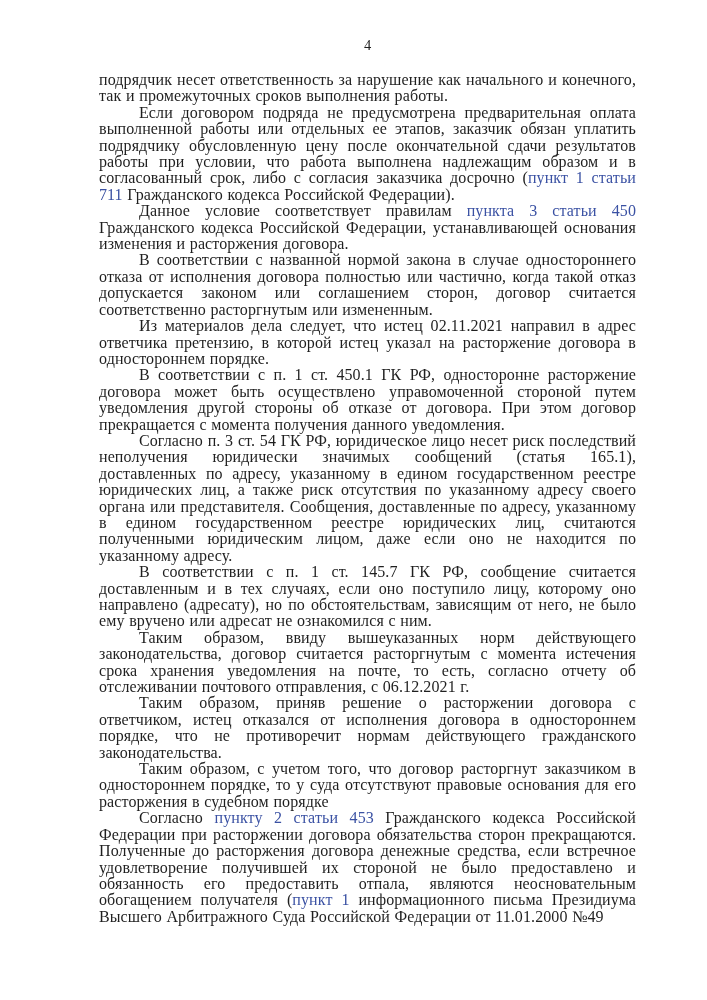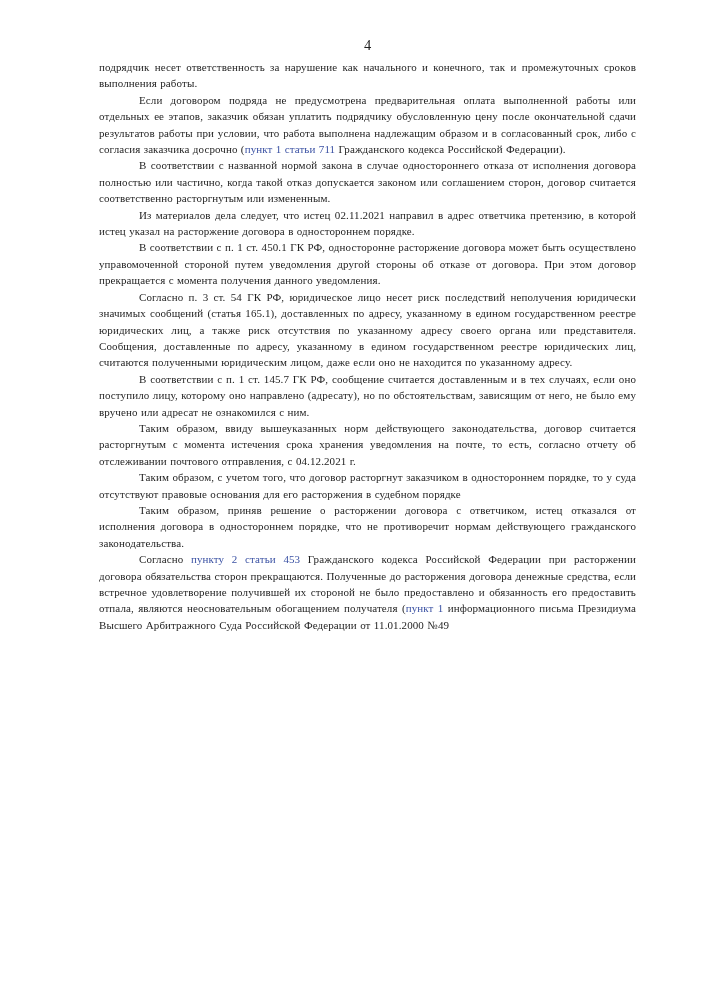--- a/index.html
+++ b/index.html
@@ -27,24 +27,24 @@
     top: 37px;
     left: 99px;
     width: 537px;
     text-align: center;
     font-size: 14.5px;
     line-height: 16px;
     color: var(--text-color);
   }
   .doc-body {
     position: absolute;
-    top: 59px;
+    top: 72px;
     left: 99px;
     width: 537px;
-    font-size: 11px;
+    font-size: 16px;
     line-height: 16.4px;
     text-align: justify;
     color: var(--text-color);
     letter-spacing: 0.1px;
     word-spacing: 0.5px;
   }
   .para {
     margin: 0;
     padding: 0;
     text-indent: 40px;
@@ -59,23 +59,24 @@
   }
 </style>
 </head>
 <body>
 
 <div class="page">
   <div class="page-number">4</div>
   <div class="doc-body">
       <p class="para no-indent"><span>подрядчик несет ответственность за нарушение как начального и конечного, так и промежуточных сроков выполнения работы.</span></p>
       <p class="para"><span>Если договором подряда не предусмотрена предварительная оплата выполненной работы или отдельных ее этапов, заказчик обязан уплатить подрядчику обусловленную цену после окончательной сдачи результатов работы при условии, что работа выполнена надлежащим образом и в согласованный срок, либо с согласия заказчика досрочно (</span><a class="doc-link">пункт 1 статьи 711</a><span> Гражданского кодекса Российской Федерации).</span></p>
+      <p class="para"><span>Данное условие соответствует правилам </span><a class="doc-link">пункта 3 статьи 450</a><span> Гражданского кодекса Российской Федерации, устанавливающей основания изменения и расторжения договора.</span></p>
       <p class="para"><span>В соответствии с названной нормой закона в случае одностороннего отказа от исполнения договора полностью или частично, когда такой отказ допускается законом или соглашением сторон, договор считается соответственно расторгнутым или измененным.</span></p>
       <p class="para"><span>Из материалов дела следует, что истец 02.11.2021 направил в адрес ответчика претензию, в которой истец указал на расторжение договора в одностороннем порядке.</span></p>
       <p class="para"><span>В соответствии с п. 1 ст. 450.1 ГК РФ, односторонне расторжение договора может быть осуществлено управомоченной стороной путем уведомления другой стороны об отказе от договора. При этом договор прекращается с момента получения данного уведомления.</span></p>
       <p class="para"><span>Согласно п. 3 ст. 54 ГК РФ, юридическое лицо несет риск последствий неполучения юридически значимых сообщений (статья 165.1), доставленных по адресу, указанному в едином государственном реестре юридических лиц, а также риск отсутствия по указанному адресу своего органа или представителя. Сообщения, доставленные по адресу, указанному в едином государственном реестре юридических лиц, считаются полученными юридическим лицом, даже если оно не находится по указанному адресу.</span></p>
       <p class="para"><span>В соответствии с п. 1 ст. 145.7 ГК РФ, сообщение считается доставленным и в тех случаях, если оно поступило лицу, которому оно направлено (адресату), но по обстоятельствам, зависящим от него, не было ему вручено или адресат не ознакомился с ним.</span></p>
-      <p class="para"><span>Таким образом, ввиду вышеуказанных норм действующего законодательства, договор считается расторгнутым с момента истечения срока хранения уведомления на почте, то есть, согласно отчету об отслеживании почтового отправления, с 04.12.2021 г.</span></p>
+      <p class="para"><span>Таким образом, ввиду вышеуказанных норм действующего законодательства, договор считается расторгнутым с момента истечения срока хранения уведомления на почте, то есть, согласно отчету об отслеживании почтового отправления, с 06.12.2021 г.</span></p>
+      <p class="para"><span>Таким образом, приняв решение о расторжении договора с ответчиком, истец отказался от исполнения договора в одностороннем порядке, что не противоречит нормам действующего гражданского законодательства.</span></p>
       <p class="para"><span>Таким образом, с учетом того, что договор расторгнут заказчиком в одностороннем порядке, то у суда отсутствуют правовые основания для его расторжения в судебном порядке</span></p>
-      <p class="para"><span>Таким образом, приняв решение о расторжении договора с ответчиком, истец отказался от исполнения договора в одностороннем порядке, что не противоречит нормам действующего гражданского законодательства.</span></p>
       <p class="para"><span>Согласно </span><a class="doc-link">пункту 2 статьи 453</a><span> Гражданского кодекса Российской Федерации при расторжении договора обязательства сторон прекращаются. Полученные до расторжения договора денежные средства, если встречное удовлетворение получившей их стороной не было предоставлено и обязанность его предоставить отпала, являются неосновательным обогащением получателя (</span><a class="doc-link">пункт 1</a><span> информационного письма Президиума Высшего Арбитражного Суда Российской Федерации от 11.01.2000 №49</span></p>
     </div>
 </div>
 
 </body></html>

